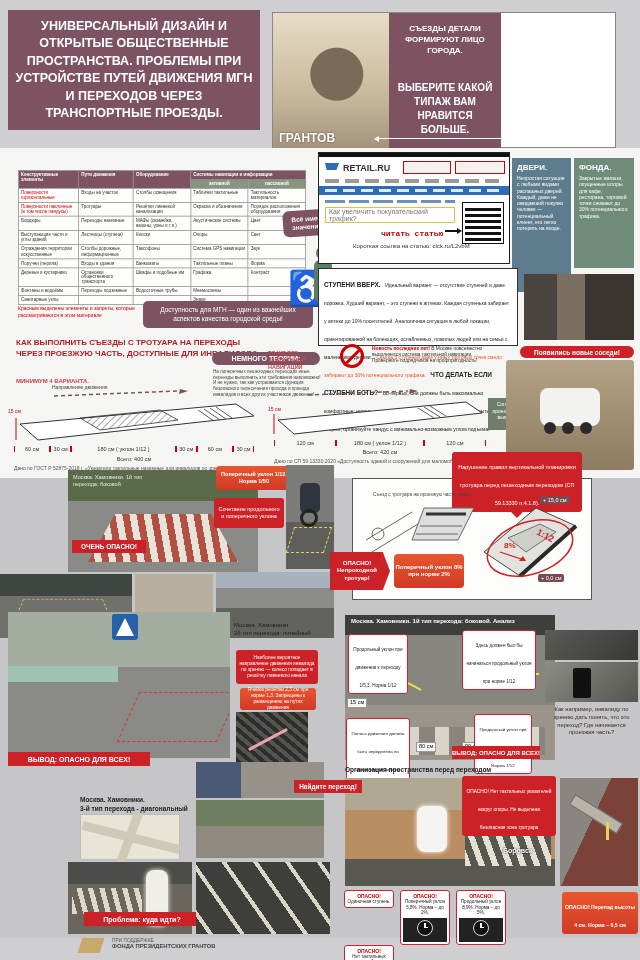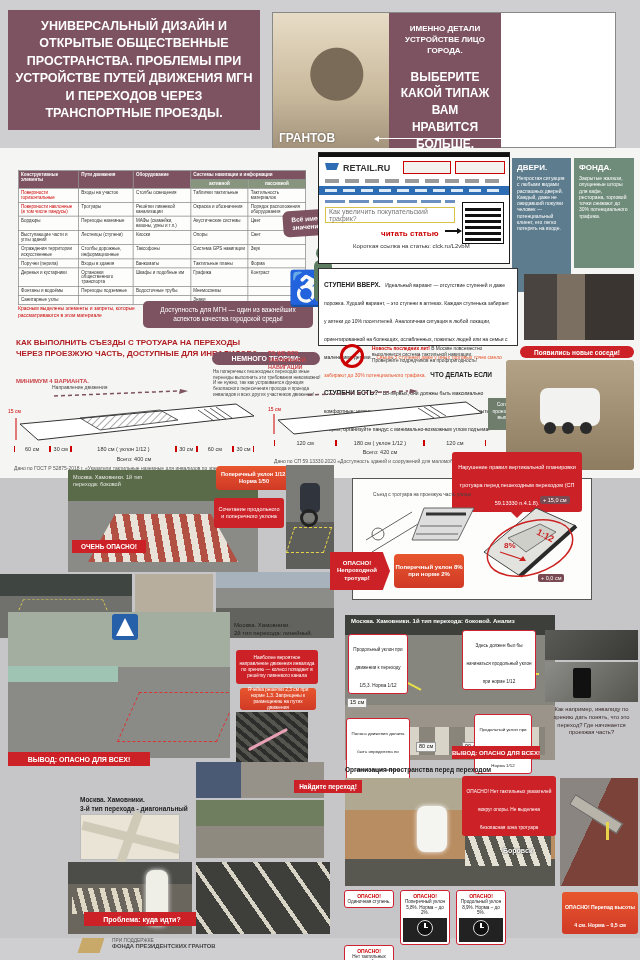--- a/index.html
+++ b/index.html
@@ -39,22 +39,22 @@
     <div class="b" style="font-size:12.5px;line-height:1.4;text-transform:uppercase;">УНИВЕРСАЛЬНЫЙ ДИЗАЙН И ОТКРЫТЫЕ ОБЩЕСТВЕННЫЕ ПРОСТРАНСТВА. ПРОБЛЕМЫ ПРИ УСТРОЙСТВЕ ПУТЕЙ ДВИЖЕНИЯ МГН И ПЕРЕХОДОВ ЧЕРЕЗ ТРАНСПОРТНЫЕ ПРОЕЗДЫ.</div>
   </div>
 
   <div class="abs" style="left:272px;top:12px;width:344px;height:136px;border:1px solid #888;background:#fff;display:flex;">
     <div class="abs photo" style="left:0;top:0;width:116px;height:136px;background:
            radial-gradient(circle at 55% 45%, #7a6a58 0 26px, transparent 27px),
            linear-gradient(180deg,#e7dcc6,#c9b99c 60%,#a3937c);">
       <span class="abs b" style="left:6px;bottom:4px;color:#fff;font-size:12px;text-shadow:0 0 2px #0008;">ГРАНТОВ</span>
     </div>
     <div class="abs maroon ctr" style="left:116px;top:0;width:112px;height:136px;padding:10px 8px;">
-      <div class="b" style="font-size:8px;line-height:1.4;">ИМЕННО ДЕТАЛИ УСТРОЙСТВЕ ЛИЦО ГОРОДА.</div>
-      <div class="b" style="font-size:12px;line-height:1.4;margin-top:12px;">ВЫБЕРИТЕ КАКОЙ ТИПАЖ ВАМ НРАВИТСЯ БОЛЬШЕ.</div>
+      <div class="b" style="font-size:8px;line-height:1.4;">СЪЕЗДЫ ДЕТАЛИ ФОРМИРУЮТ ЛИЦО ГОРОДА.</div>
+      <div class="b" style="font-size:10px;line-height:1.4;margin-top:24px;">ВЫБЕРИТЕ КАКОЙ ТИПАЖ ВАМ НРАВИТСЯ БОЛЬШЕ.</div>
       <div class="abs" style="left:-12px;bottom:10px;width:136px;height:1px;background:#fff;">
         <span class="abs" style="left:-3px;top:-2.5px;border-right:5px solid #fff;border-top:3px solid transparent;border-bottom:3px solid transparent;"></span>
         <span class="abs" style="right:-3px;top:-2.5px;border-left:5px solid #fff;border-top:3px solid transparent;border-bottom:3px solid transparent;"></span>
       </div>
     </div>
   </div>
 
   <div class="abs sectionwhite" style="left:0;top:148px;width:640px;height:330px;"></div>
 
 
@@ -162,21 +162,21 @@
     <div class="abs" style="left:84px;top:8px;width:48px;height:13px;border:1px solid #c00;background:#f4f2ee;"></div>
     <div class="abs" style="left:136px;top:8px;width:50px;height:13px;border:1px solid #c00;background:#f4f2ee;"></div>
     <div class="abs" style="left:6px;top:26px;width:180px;height:4px;background:repeating-linear-gradient(90deg,#9a9a9a 0 14px,#fff 14px 20px);"></div>
     <div class="abs" style="left:0;top:33px;width:100%;height:9px;background:#2e6db4;">
       <div style="margin:3px 6px;height:3px;background:repeating-linear-gradient(90deg,#dce9f7 0 12px,#2e6db4 12px 18px);"></div>
     </div>
     <div class="abs" style="left:6px;top:47px;width:130px;height:3px;background:repeating-linear-gradient(90deg,#6a8fc0 0 20px,#fff 20px 24px);"></div>
     <div class="abs" style="left:6px;top:54px;width:130px;height:16px;border:1px solid #d8c34a;display:flex;align-items:center;padding:0 3px;">
       <span style="font-size:7px;color:#777;">Как увеличить покупательский трафик?</span>
     </div>
-    <div class="abs b" style="left:62px;top:76px;font-size:8px;color:#c00;">читать статью</div>
+    <div class="abs b" style="left:62px;top:76px;font-size:8px;color:#c00;font-family:Liberation Mono, monospace;">читать статью</div>
     <span class="abs" style="left:126px;top:77px;width:14px;height:1.5px;background:#111;">
       <span class="abs" style="right:-3px;top:-2.5px;border-left:5px solid #111;border-top:3px solid transparent;border-bottom:3px solid transparent;"></span>
     </span>
     <div class="abs" style="left:144px;top:50px;width:40px;height:40px;background:
            repeating-linear-gradient(0deg,#111 0 3px,#fff 3px 6px),
            repeating-linear-gradient(90deg,#111 0 3px,#fff0 3px 6px);border:2px solid #fff;outline:1px solid #111;"></div>
     <div class="abs" style="left:34px;top:90px;font-size:6px;color:#333;">Короткая ссылка на статью: clck.ru/L2vbM</div>
   </div>
 
   <div class="abs" style="left:512px;top:158px;width:59px;height:134px;background:#5d7c8d;color:#fff;padding:5px;">

